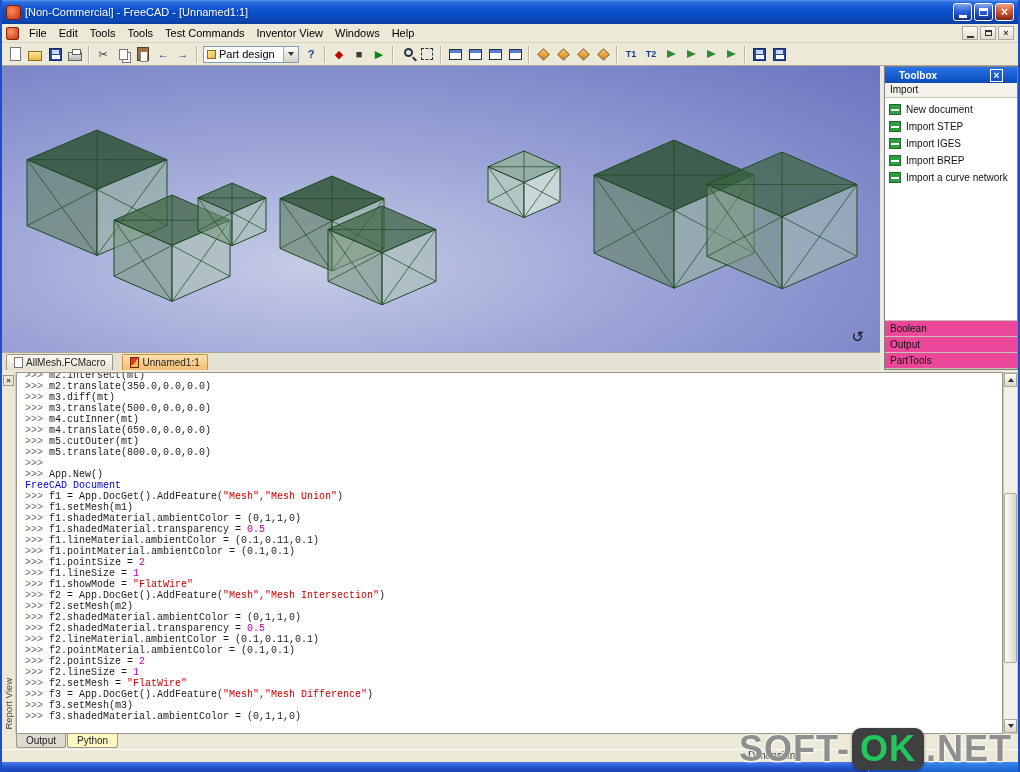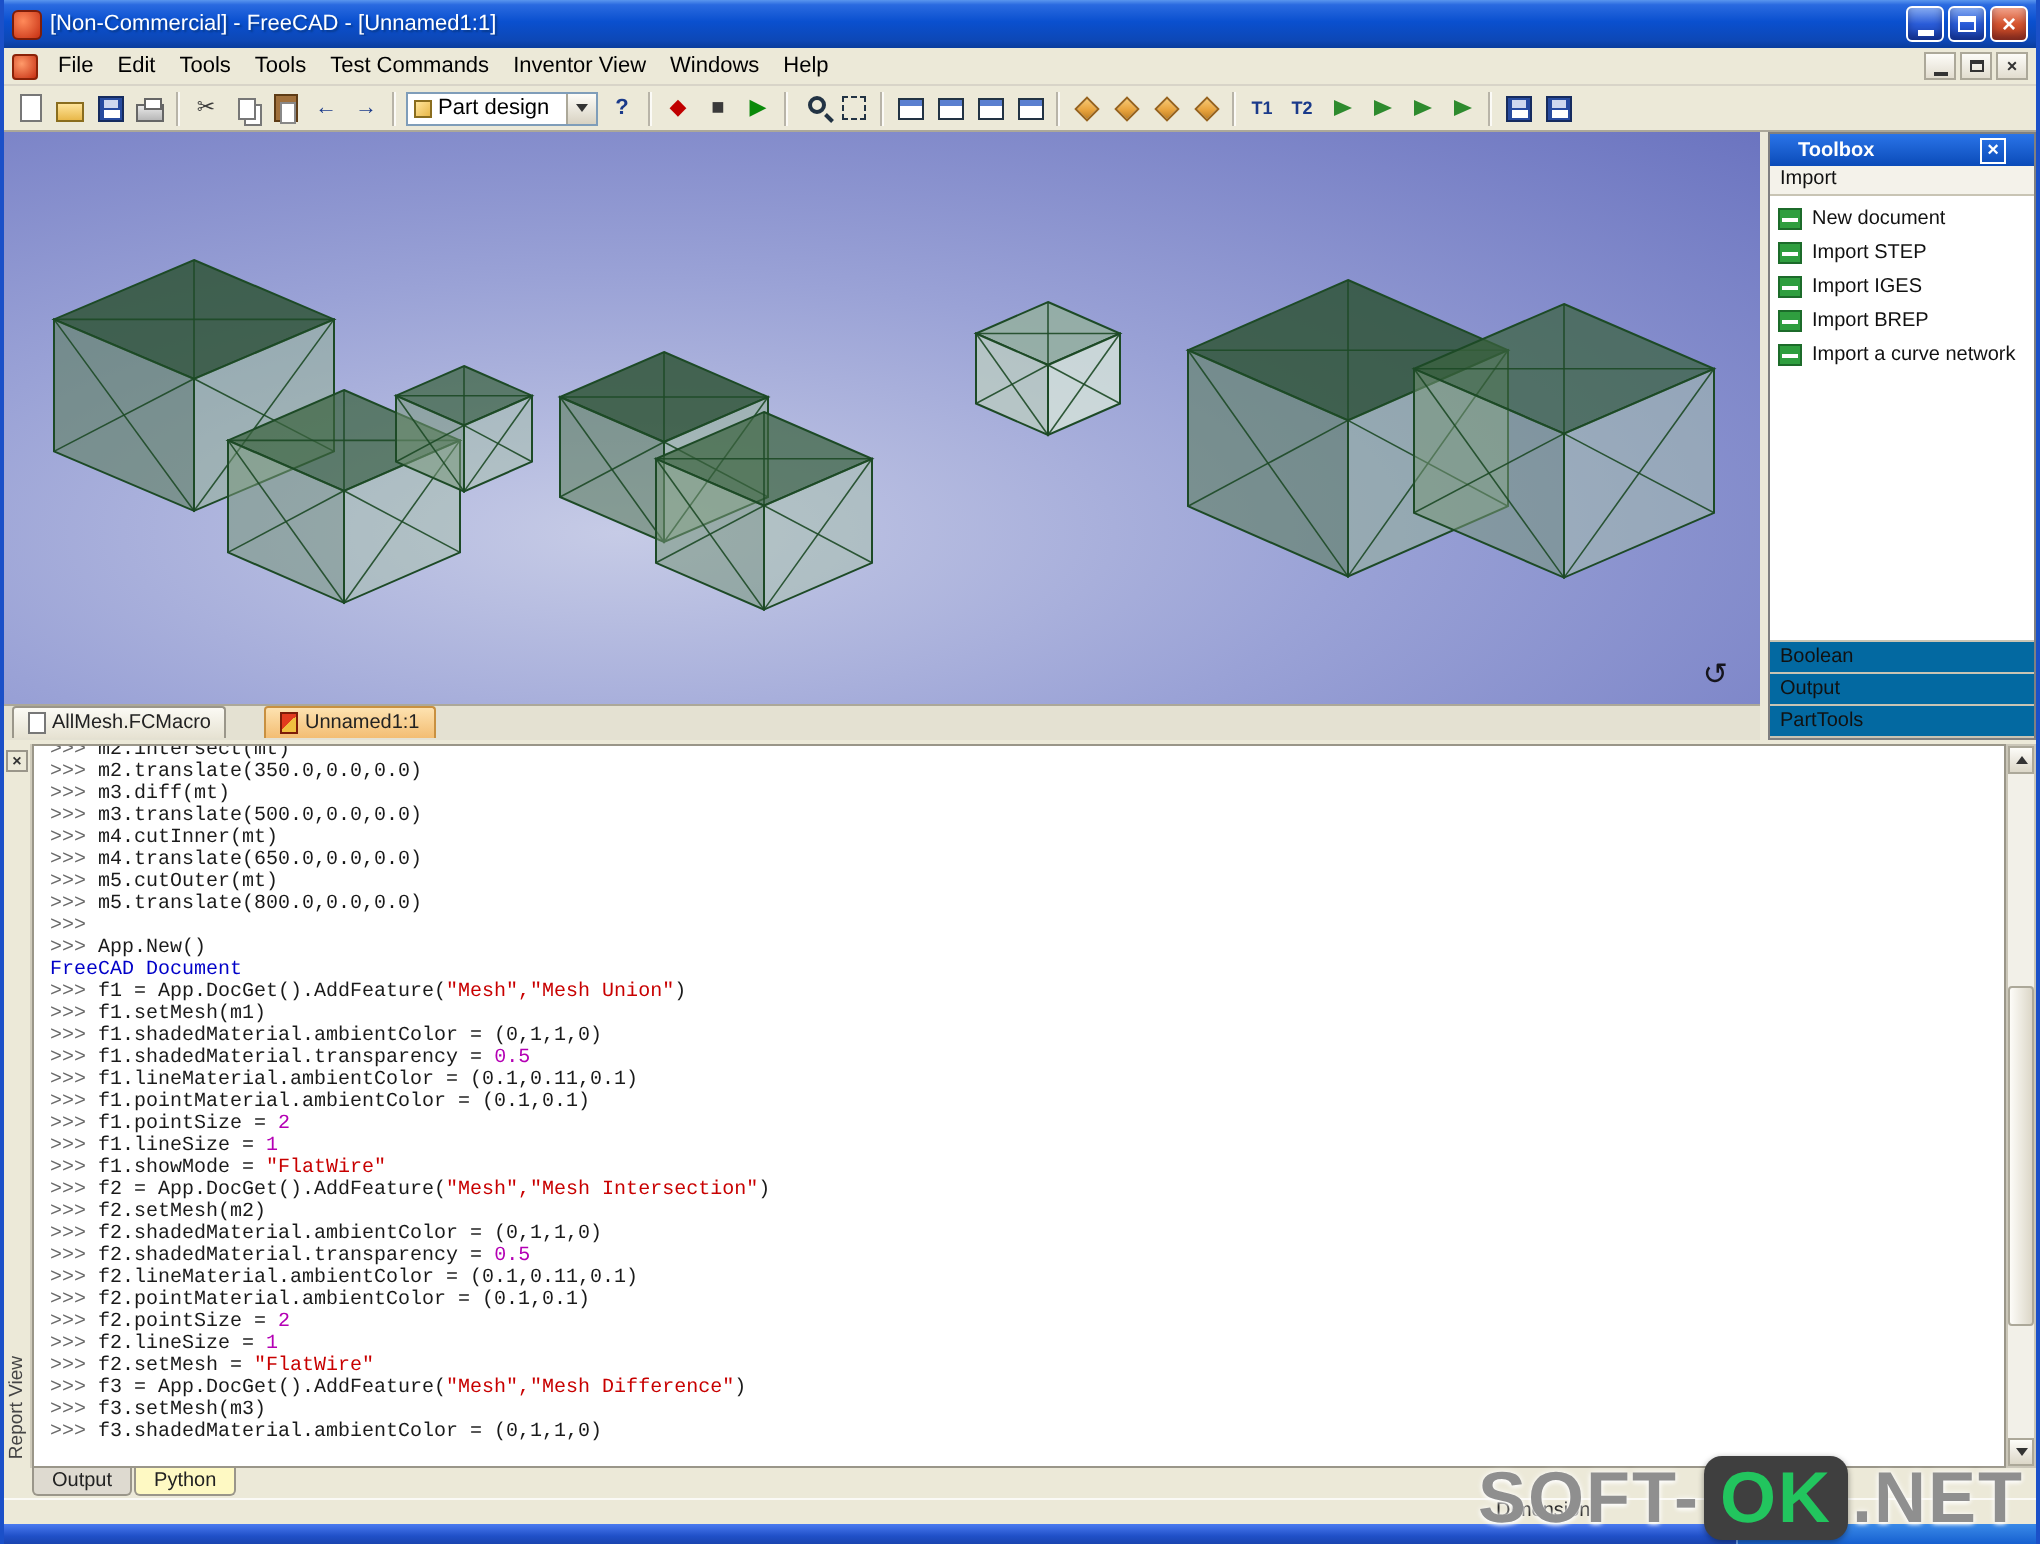--- a/index.html
+++ b/index.html
@@ -59,40 +59,40 @@
   .combo .c-arr{width:15px;height:15px;background:linear-gradient(180deg,#fdfcf8,#d8d2c2);border-left:1px solid #aca899;display:flex;align-items:center;justify-content:center}
   .tri-dn{width:0;height:0;border-left:3px solid transparent;border-right:3px solid transparent;border-top:4px solid #333}
   .tri-up{width:0;height:0;border-left:3px solid transparent;border-right:3px solid transparent;border-bottom:4px solid #333}
 
   
   .main-row{height:304px;display:flex}
   .left-col{flex:1;display:flex;flex-direction:column;min-width:0}
   .viewport{height:286px;position:relative;overflow:hidden;
     background:radial-gradient(ellipse at 35% 70%,#c6cbe6 0%,#9aa2d6 45%,#6b74c0 100%)}
   .nav-cursor{position:absolute;right:16px;bottom:6px;font-size:15px;color:#15151d}
-  .mdi-tabs{height:18px;background:#e4e1d2;border-top:1px solid #aca899;display:flex;align-items:flex-start;padding-left:4px;gap:19px}
+  .mdi-tabs{height:18px;background:#e4e1d2;border-top:1px solid #aca899;display:flex;align-items:center;padding-left:4px;gap:9px}
   .dtab{display:flex;align-items:center;gap:3px;height:16px;padding:0 7px;font-size:10px;background:linear-gradient(180deg,#fbfaf4,#e6e2d2);border:1px solid #9a968a;border-bottom:none;border-radius:2px 2px 0 0;color:#222}
   .dtab.active{background:linear-gradient(180deg,#fde2b0,#f3bd72);border-color:#c89040}
   .dtab-ic{width:9px;height:11px;flex:0 0 auto}
   .ic-macro{background:#fff;border:1px solid #777}
   .ic-doc{background:linear-gradient(135deg,#e23b1e 50%,#f0c040 50%);border:1px solid #7d1d08}
   .splitter{width:4px;background:#ece9d8}
 
   
   .toolbox{width:134px;border:1px solid #808080;background:#fff;display:flex;flex-direction:column}
   .tb-title{height:16px;background:linear-gradient(180deg,#2a74e8,#0b4bb8);color:#fff;font:bold 10px "Liberation Sans",sans-serif;display:flex;align-items:center;padding:0 14px}
   .tb-title span:first-child{flex:1}
   .tb-close{width:13px;height:13px;border:1px solid #fff;display:flex;align-items:center;justify-content:center;font:bold 10px "Liberation Sans",sans-serif}
   .tb-tab{height:15px;background:#f4f2ea;border-bottom:1px solid #c8c4b4;font-size:10px;padding:1px 5px;color:#111}
   .tb-list{flex:1;padding:6px 4px;display:flex;flex-direction:column;gap:6px;overflow:hidden}
   .tb-item{display:flex;align-items:center;gap:5px;font-size:10px;color:#111}
   .tb-ico{width:12px;height:11px;background:#2f9e3f;border:1px solid #1c6b2a;position:relative;flex:0 0 auto}
   .tb-ico::after{content:"";position:absolute;left:1px;top:4px;width:8px;height:2px;background:#fff}
   .tb-sections{border-top:1px solid #c8c4b4}
-  .tb-sec{height:16px;background:#0369a1;border-bottom:1px solid #c8c4b4;font-size:10px;padding:2px 5px;color:#111}
+  .tb-sec{height:16px;background:#ec4899;border-bottom:1px solid #c8c4b4;font-size:10px;padding:2px 5px;color:#111}
 
   
   .hsplit{height:2px;background:#ece9d8}
   .report-row{height:362px;display:flex;background:#ece9d8}
   .dock-strip{width:14px;position:relative;background:#ece9d8;border-right:1px solid #d0ccbc}
   .dock-close{position:absolute;top:3px;left:1px;width:11px;height:11px;border:1px solid #9a968a;background:#ece9d8;font:bold 8px "Liberation Sans",sans-serif;display:flex;align-items:center;justify-content:center;color:#333}
   .dock-title{position:absolute;bottom:4px;left:1px;writing-mode:vertical-rl;transform:rotate(180deg);font-size:9.5px;color:#444;white-space:nowrap}
   .console{flex:1;background:#fff;border:1px solid #9a9689;overflow:hidden;padding:2px 0 0 8px;font-family:"Liberation Mono","DejaVu Sans Mono",monospace;font-size:10px;line-height:11px}
   .console .pad{margin-top:-5px}
   .cline{white-space:pre}

